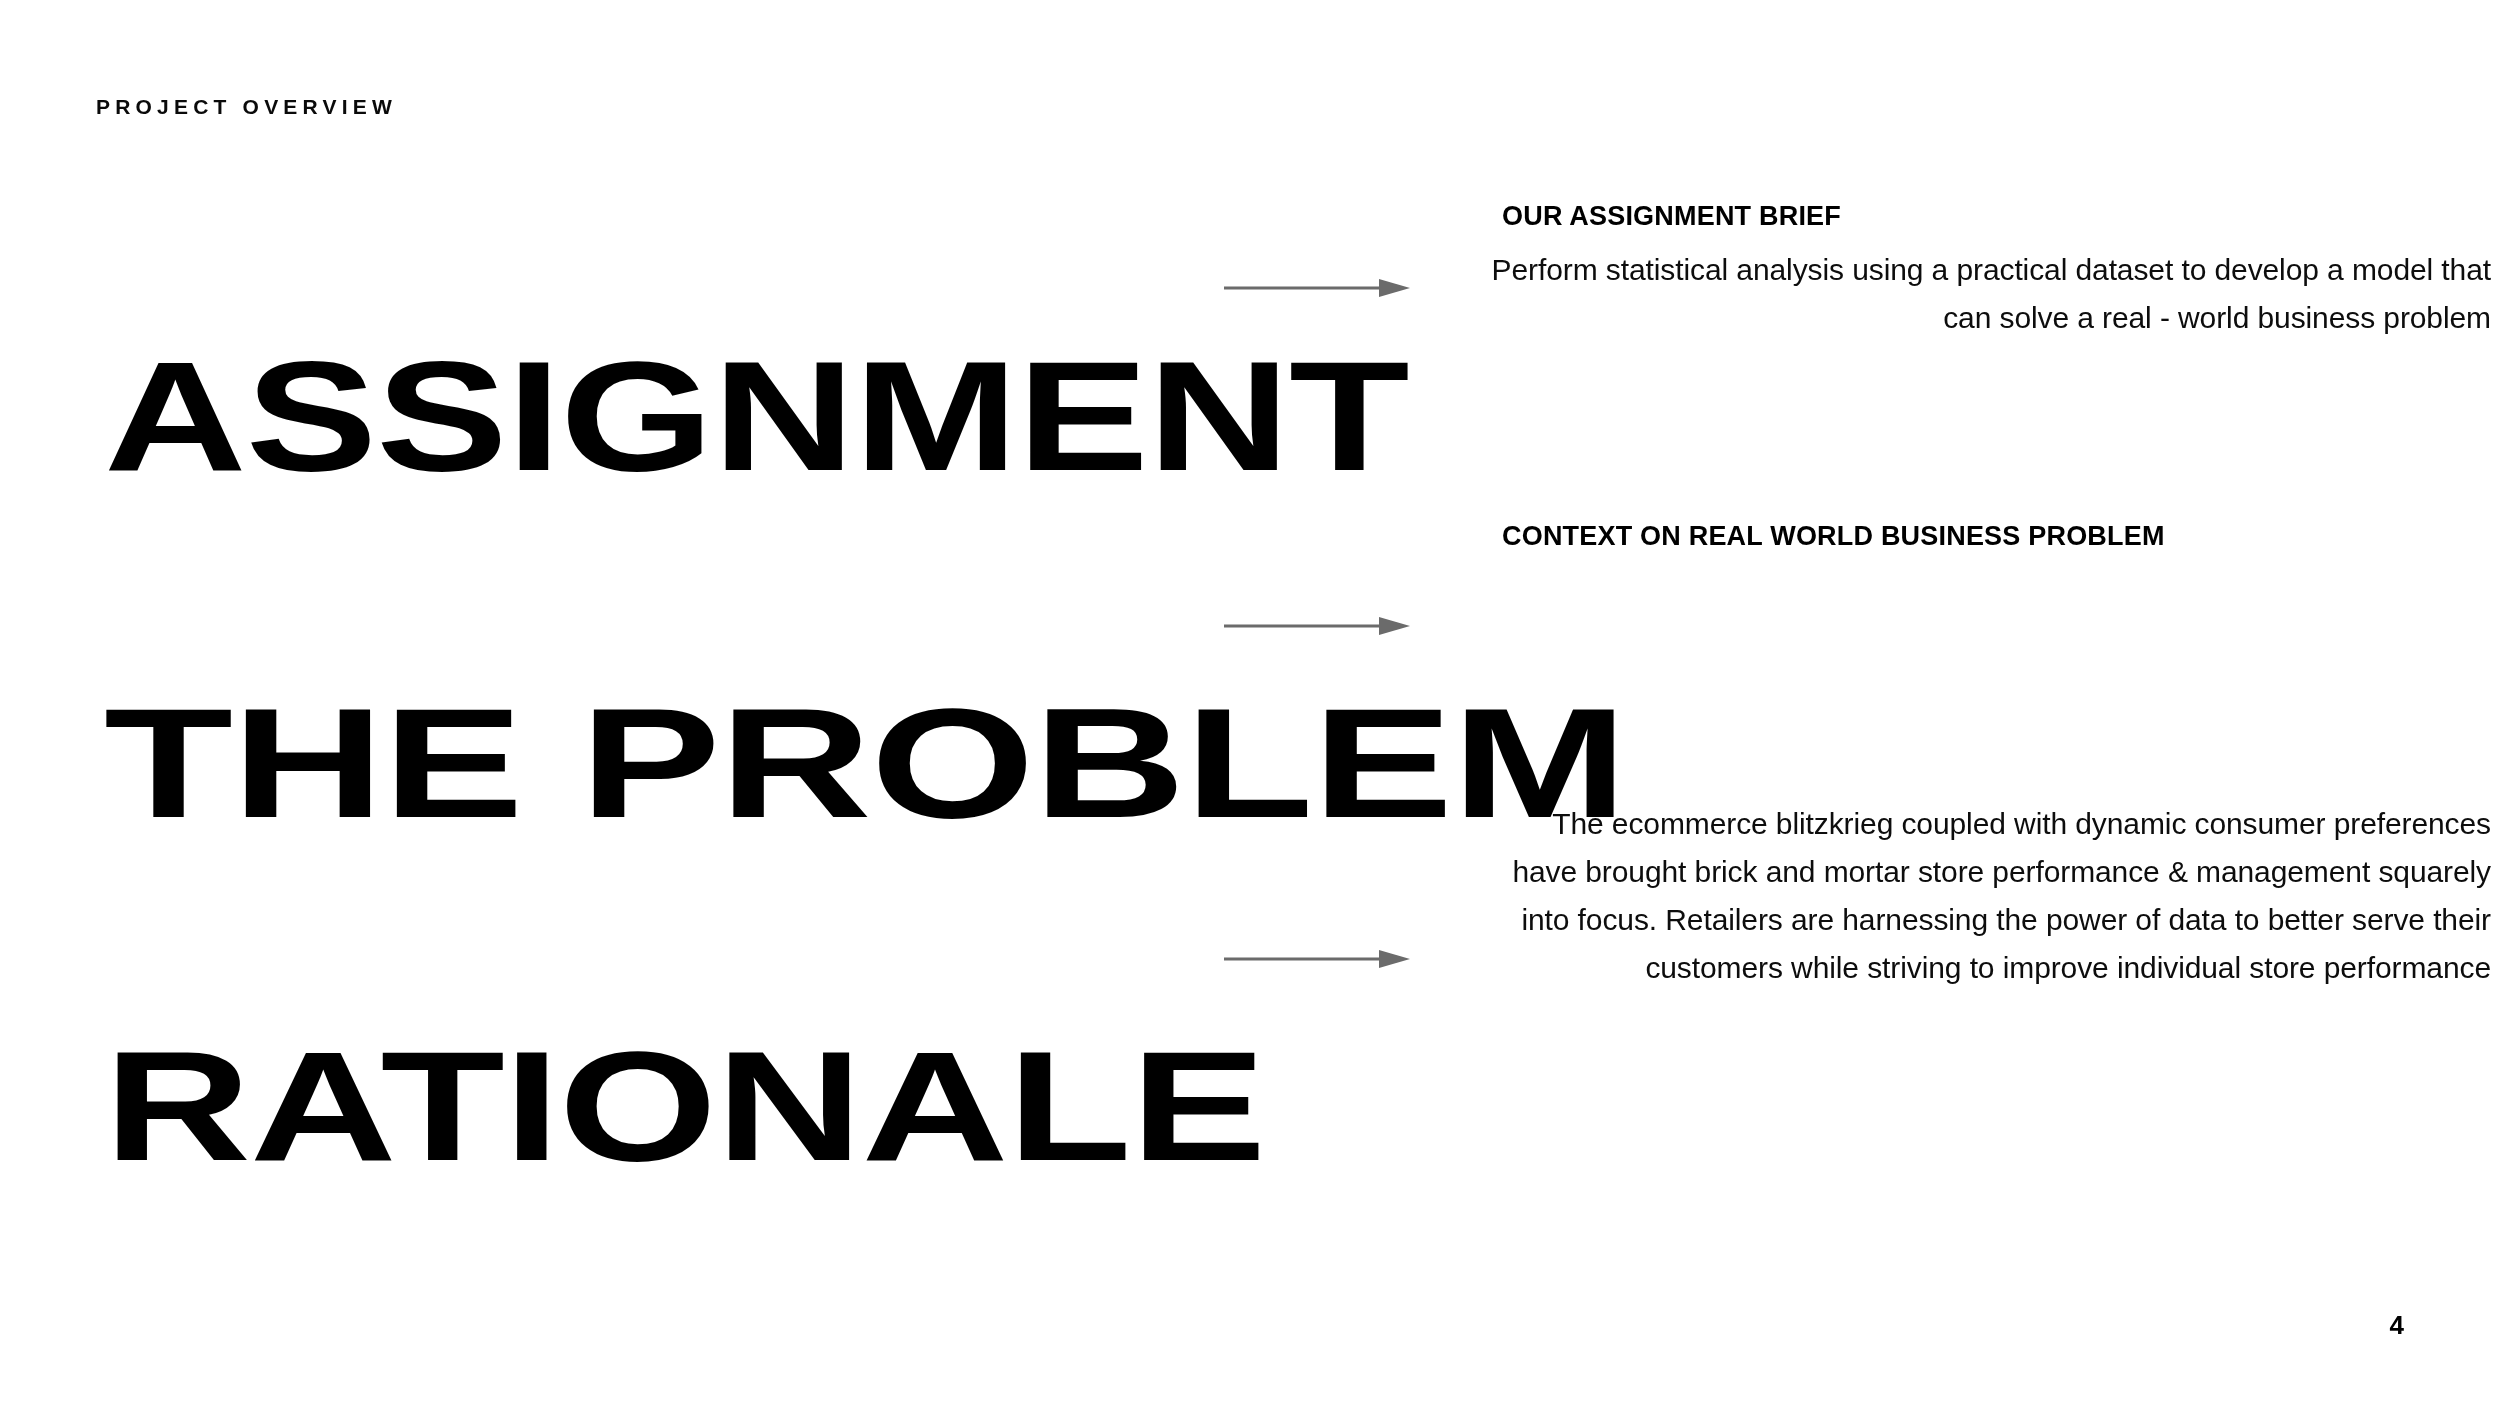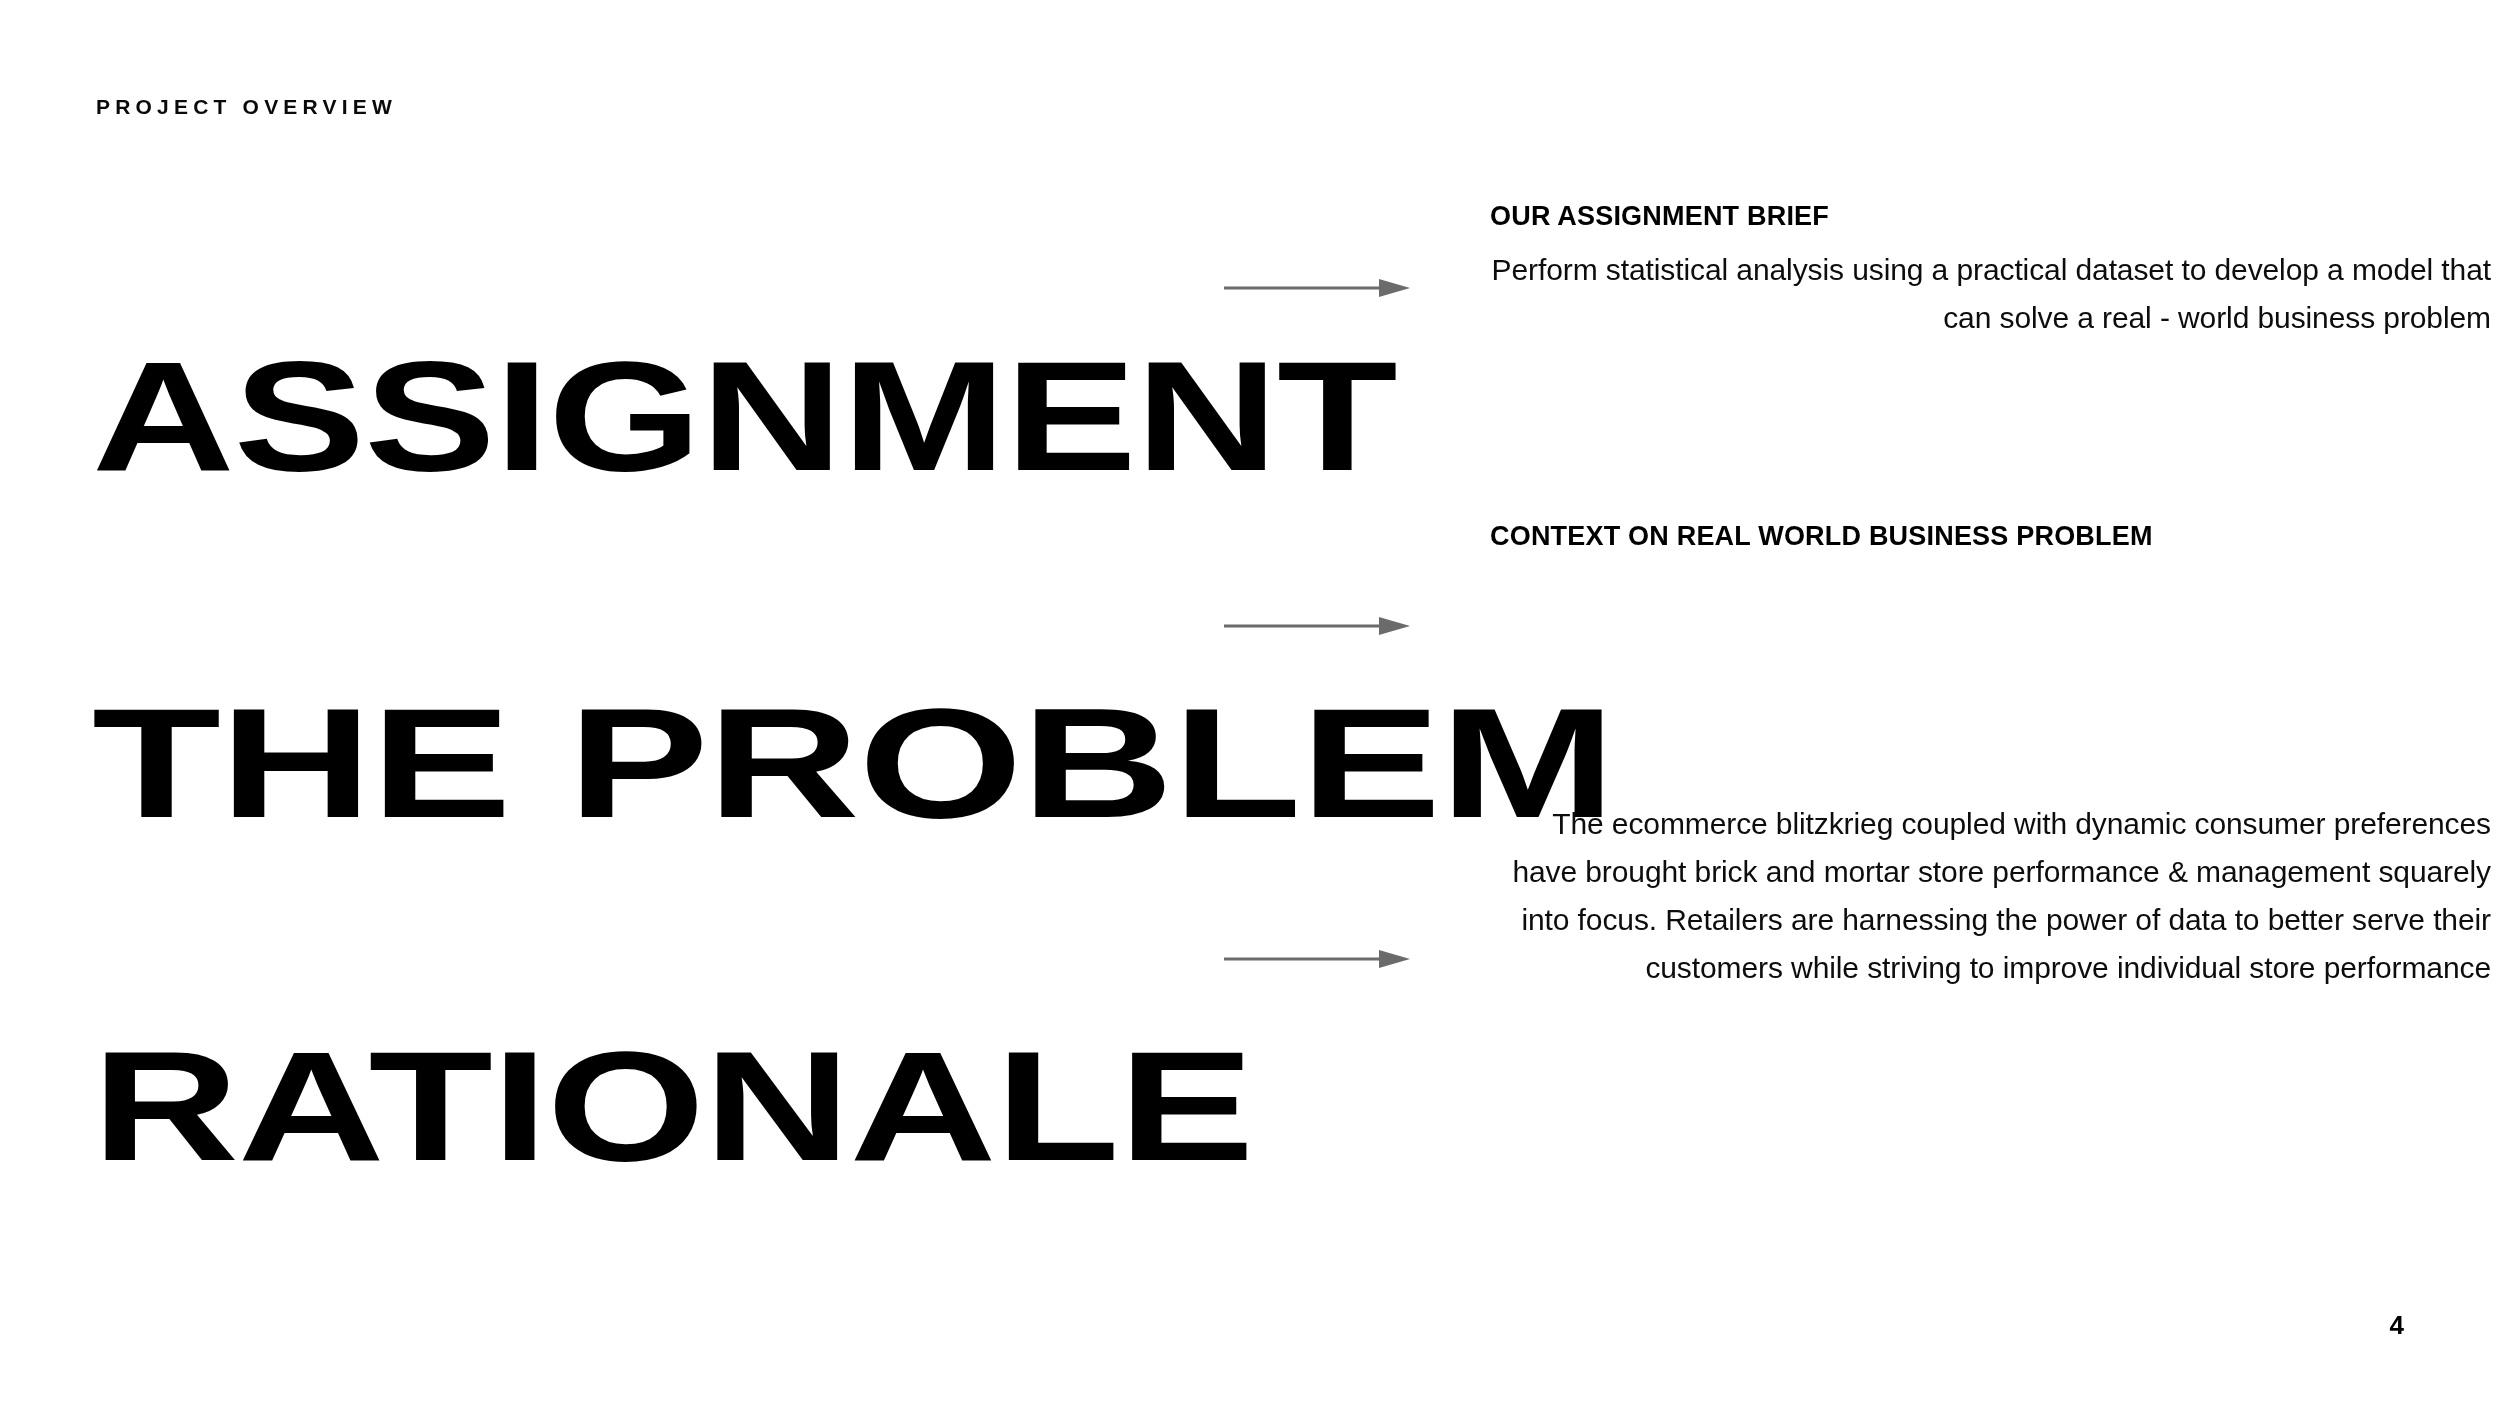--- a/index.html
+++ b/index.html
@@ -29,21 +29,21 @@
     font-weight: 700;
     letter-spacing: 5.2px;
     color: #0a0a0a;
     line-height: 1;
     white-space: nowrap;
   }
 
   
   .headings {
     position: absolute;
-    left: 4px;
+    left: 16px;
     top: 0;
     width: 1200px;
     height: 100%;
   }
   .big-head {
     position: absolute;
     left: 88px;
     font-family: "Liberation Sans Narrow", "Liberation Sans", sans-serif;
     font-weight: 700;
     color: #000000;
@@ -95,21 +95,21 @@
   .block.b2 { top: 520px; }
   .block.b3 { top: 800px; }
 
   .block-title {
     font-family: "Liberation Sans", sans-serif;
     font-size: 27px;
     font-weight: 700;
     letter-spacing: 0.2px;
     color: #000000;
     line-height: 1.2;
-    margin: 0 0 14px 4px;
+    margin: 0 0 14px 16px;
   }
   .block-body {
     font-family: "Liberation Sans", sans-serif;
     font-size: 30px;
     font-weight: 400;
     color: #0d0d0d;
     line-height: 48px;
     margin: 0;
     letter-spacing: -0.1px;
     text-align: right;

